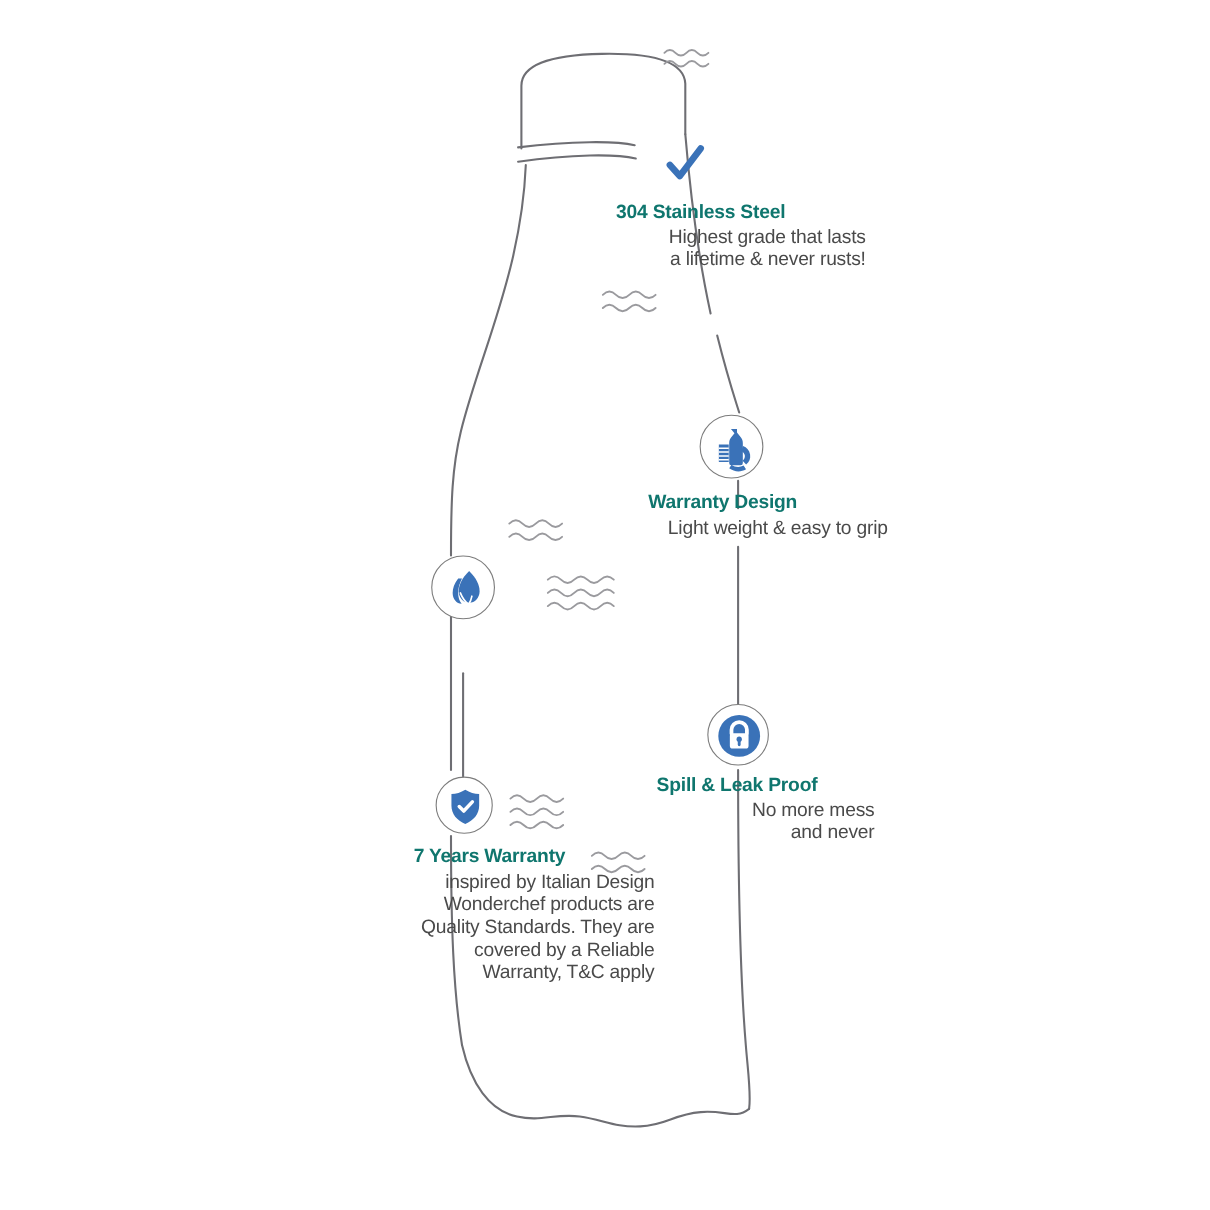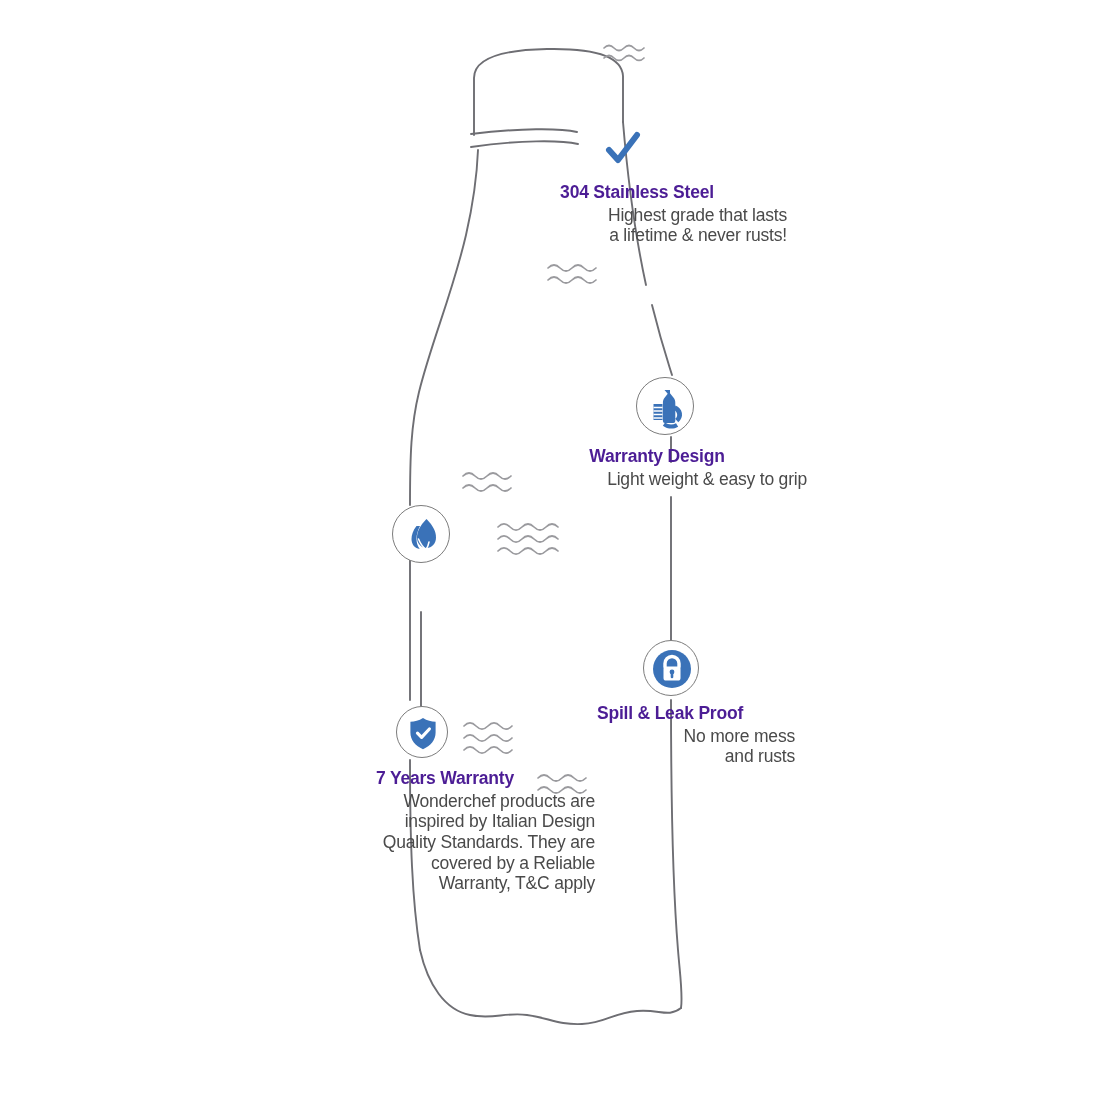--- a/index.html
+++ b/index.html
@@ -27,21 +27,21 @@
     height: 1100px;
   }
   .feature {
     position: absolute;
     text-align: center;
     line-height: 1.18;
   }
   .feature .title {
     font-weight: bold;
     font-size: 17.5px;
-    color: #4c1d95;
+    color: #0f766e;
     letter-spacing: -0.2px;
     white-space: nowrap;
   }
   .feature .desc {
     font-size: 17.5px;
     color: #4a4a4a;
     letter-spacing: -0.2px;
     margin-top: 2px;
   }
   .feature .desc .ln { display: block; text-align: right; }
@@ -200,28 +200,28 @@
     <div class="desc">
       <span class="ln">Light weight &amp; easy to grip</span>
     </div>
   </div>
 
 
   <div class="feature" id="f-spill">
     <div class="title">Spill &amp; Leak Proof</div>
     <div class="desc">
       <span class="ln">No more mess</span>
-      <span class="ln">and rusts</span>
+      <span class="ln">and never</span>
     </div>
   </div>
 
   <div class="feature" id="f-warranty">
     <div class="title">7 Years Warranty</div>
     <div class="desc">
+      <span class="ln">inspired by Italian Design</span>
       <span class="ln">Wonderchef products are</span>
-      <span class="ln">inspired by Italian Design</span>
       <span class="ln">Quality Standards. They are</span>
       <span class="ln">covered by a Reliable</span>
       <span class="ln">Warranty, T&amp;C apply</span>
     </div>
   </div>
 
 </div>
 
 </body></html>

